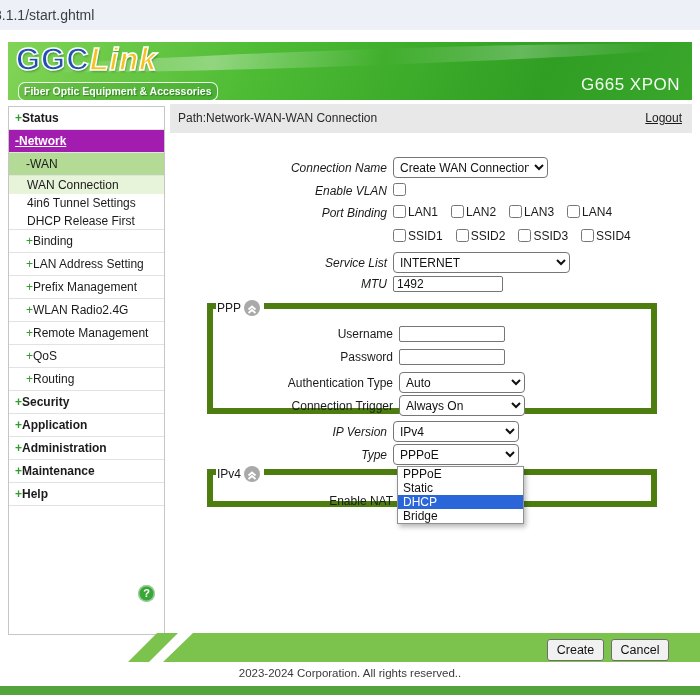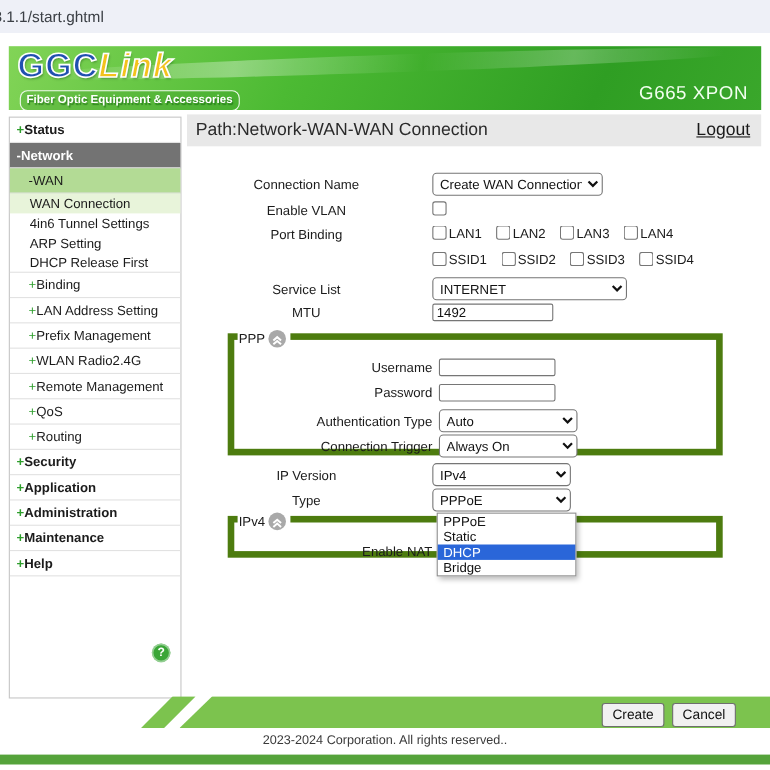--- a/index.html
+++ b/index.html
@@ -26,37 +26,37 @@
   .model { position:absolute; right:12px; bottom:5px; z-index:2; font-size:17px; color:#f2fff0; letter-spacing:.5px; }
 
   
   .sidebar { position:absolute; left:8px; top:106px; width:157px; height:529px; background:#fff; border:1px solid #c6c6c6; }
   .s-row { font-size:12px; color:#1b1b1b; cursor:pointer; white-space:nowrap; overflow:hidden; }
   .l1 { height:23px; line-height:23px; padding-left:6px; font-weight:bold; border-bottom:1px solid #e2e2e2; }
   .l2 { height:23px; line-height:23px; padding-left:17px; border-bottom:1px solid #e2e2e2; }
   .l3 { height:18px; line-height:18px; padding-left:18px; }
   .l3-last { border-bottom:1px solid #e2e2e2; }
   .plus { color:#2e9e2c; }
-  .active-dark { background:#737373; color:#ffffff; }
+  .active-dark { background:#a21caf; color:#ffffff;text-decoration:underline; }
   .active-dark .plus { color:#ffffff; }
   .active-mid { background:#b3db95; }
   .active-mid .plus { color:#1b1b1b; }
   .active-light { background:#e8f4da; }
   .help-btn { position:absolute; right:9px; top:478px; width:17px; height:17px; border-radius:50%;
               background:#3aa637; color:#fff; font-size:11px; font-weight:bold; text-align:center; line-height:17px;
               box-shadow: inset 0 0 0 1.5px rgba(255,255,255,.45); cursor:pointer; }
 
   
-  .path-bar { position:absolute; left:170px; top:104px; width:522px; height:29px; background:#e8e8e8; font-size:16px; color:#2a2a2a; }
+  .path-bar { position:absolute; left:170px; top:104px; width:522px; height:29px; background:#e8e8e8; font-size:12px; color:#2a2a2a; }
   .path-bar .ptxt { position:absolute; left:8px; line-height:29px; }
   .logout { position:absolute; right:10px; line-height:29px; color:#1a1a1a; text-decoration:underline; cursor:pointer; }
 
   
   .frow { position:absolute; left:170px; width:524px; height:22px; font-size:12px; color:#1b1b1b; }
-  .flabel { display:inline-block; width:223px; text-align:center; padding-right:6px; vertical-align:middle; }
+  .flabel { display:inline-block; width:223px; text-align:right; padding-right:6px; vertical-align:middle;font-style:italic; }
   .flabel2 { display:inline-block; width:186px; text-align:right; padding-right:6px; vertical-align:middle; }
   #row-conn{top:157px} #row-vlan{top:183px} #row-lan{top:205px} #row-ssid{top:229px}
   #row-service{top:252px} #row-mtu{top:276px} #row-ipver{top:421px} #row-type{top:444px}
 
   select { font-family:inherit; font-size:12px; height:21px; border:1px solid #767676; border-radius:4px;
            background:#fff; color:#111; padding:0 2px; vertical-align:middle; }
   .w155{width:155px} .w177{width:177px} .w126{width:126px}
   input[type=text], input[type=password] { height:16px; border:1px solid #767676; border-radius:2px; font-family:inherit;
            font-size:12px; padding:0 3px; vertical-align:middle; color:#111; }
   .wi110{width:110px} .wi106{width:106px}
@@ -105,21 +105,20 @@
   <div class="tagline">Fiber Optic Equipment &amp; Accessories</div>
   <div class="model">G665 XPON</div>
 </div>
 
 <div class="sidebar">
   <div class="s-row l1"><span class="plus">+</span><span>Status</span></div>
   <div class="s-row l1 active-dark"><span class="plus">-</span><span>Network</span></div>
   <div class="s-row l2 active-mid"><span class="plus">-</span><span>WAN</span></div>
   <div class="s-row l3 active-light"><span>WAN Connection</span></div>
   <div class="s-row l3"><span>4in6 Tunnel Settings</span></div>
-  <div class="s-row l3"><span>ARP Setting</span></div>
   <div class="s-row l3 l3-last"><span>DHCP Release First</span></div>
   <div class="s-row l2"><span class="plus">+</span><span>Binding</span></div>
   <div class="s-row l2"><span class="plus">+</span><span>LAN Address Setting</span></div>
   <div class="s-row l2"><span class="plus">+</span><span>Prefix Management</span></div>
   <div class="s-row l2"><span class="plus">+</span><span>WLAN Radio2.4G</span></div>
   <div class="s-row l2"><span class="plus">+</span><span>Remote Management</span></div>
   <div class="s-row l2"><span class="plus">+</span><span>QoS</span></div>
   <div class="s-row l2"><span class="plus">+</span><span>Routing</span></div>
   <div class="s-row l1"><span class="plus">+</span><span>Security</span></div>
   <div class="s-row l1"><span class="plus">+</span><span>Application</span></div>

